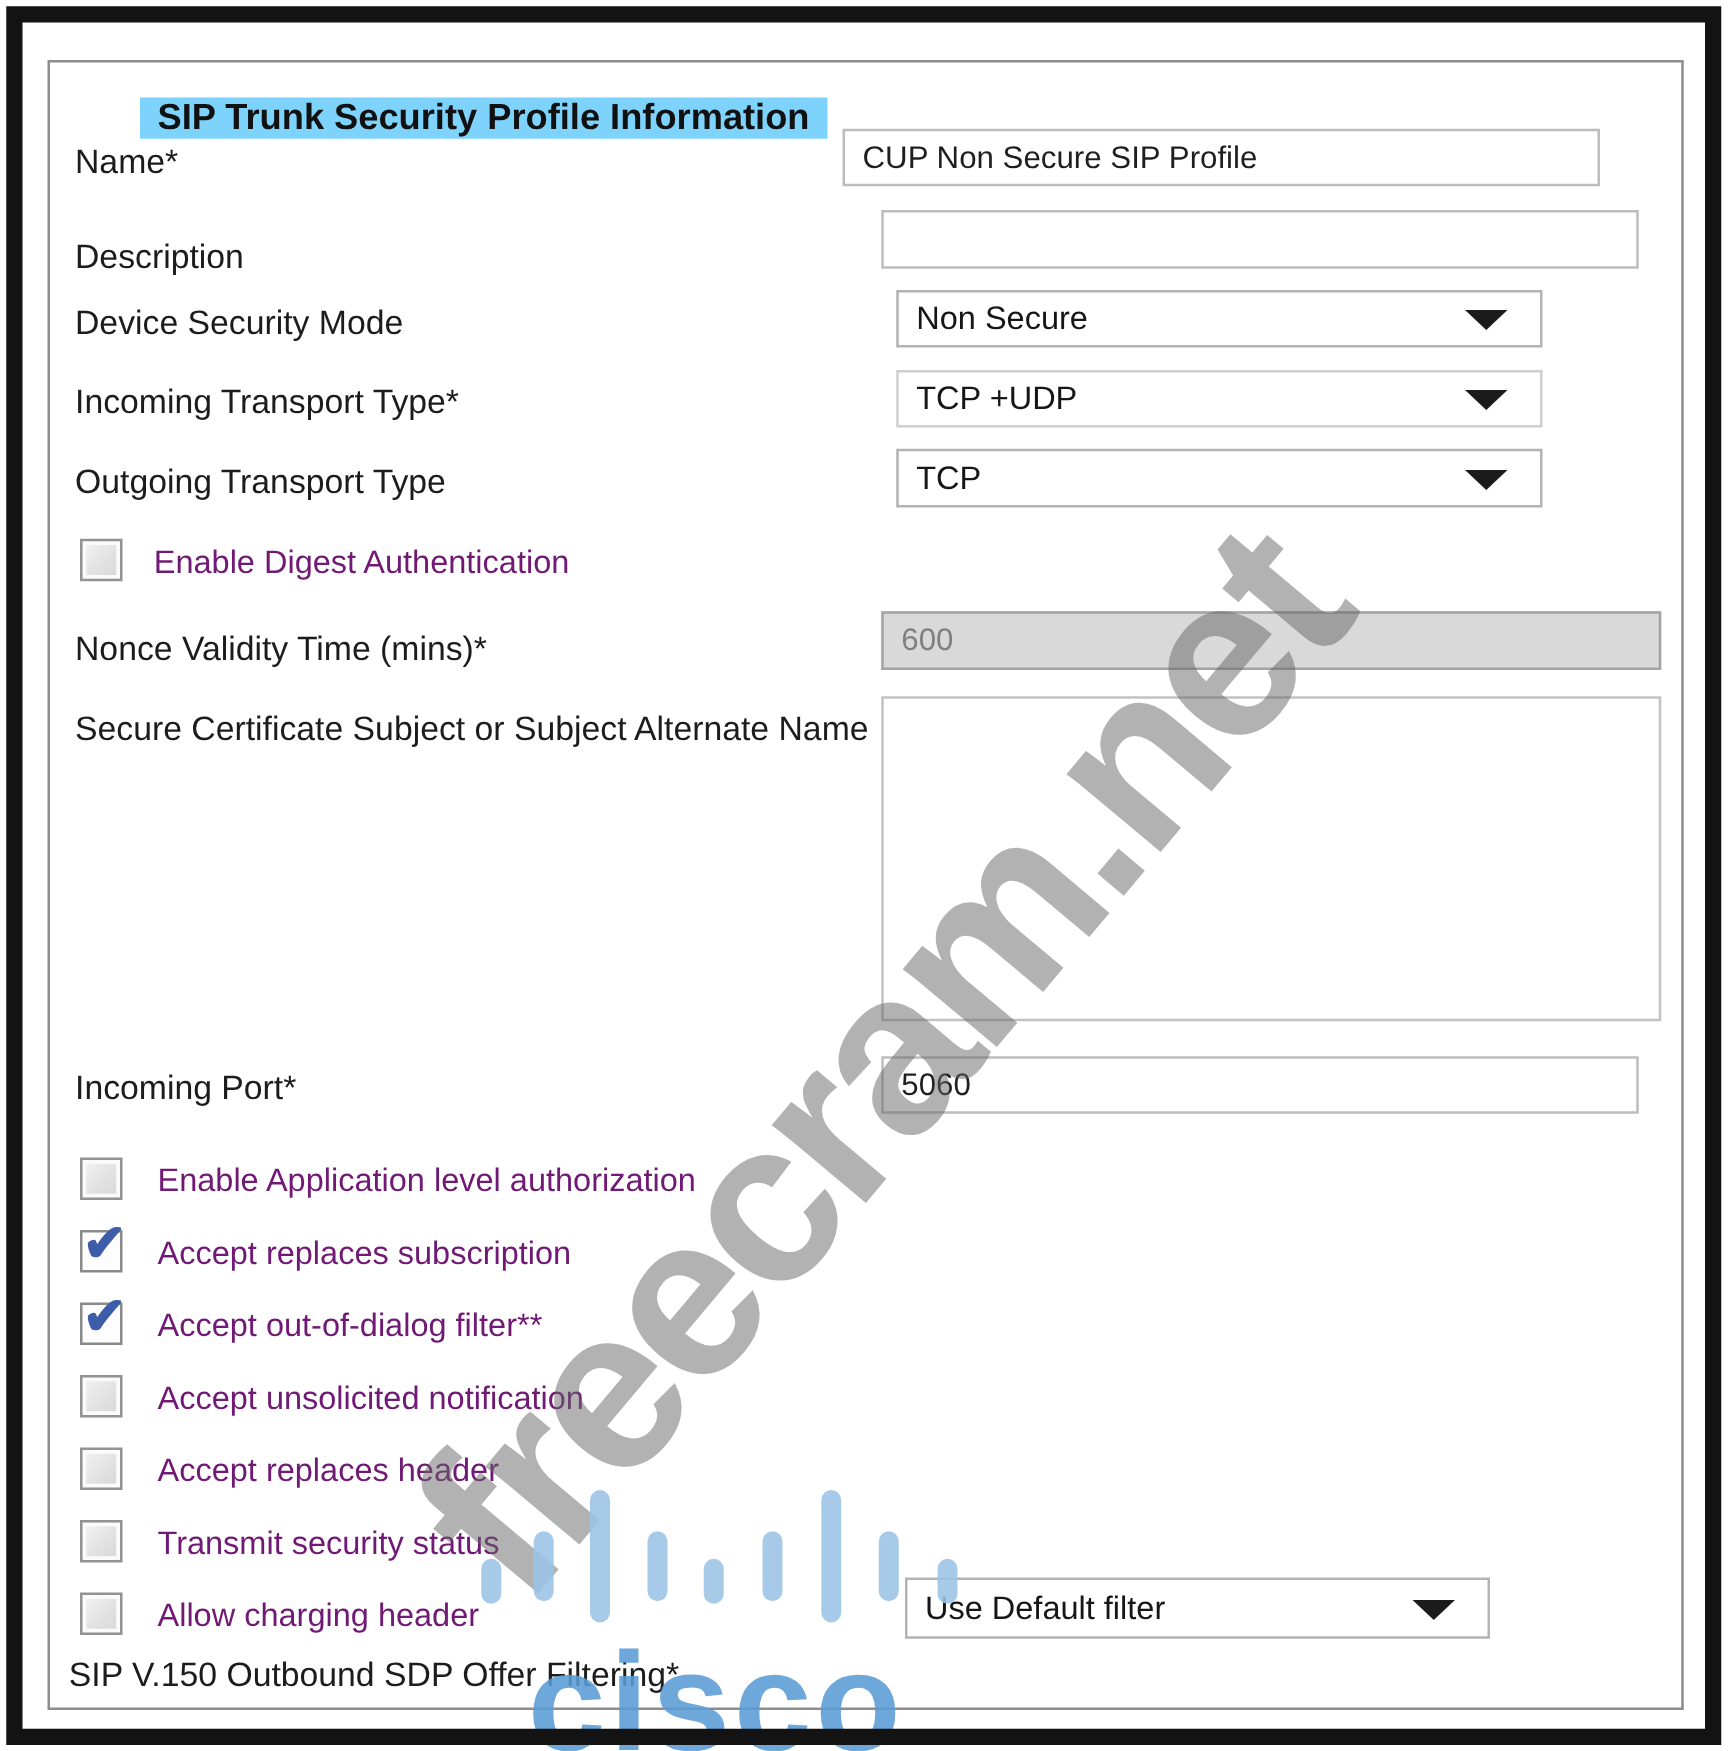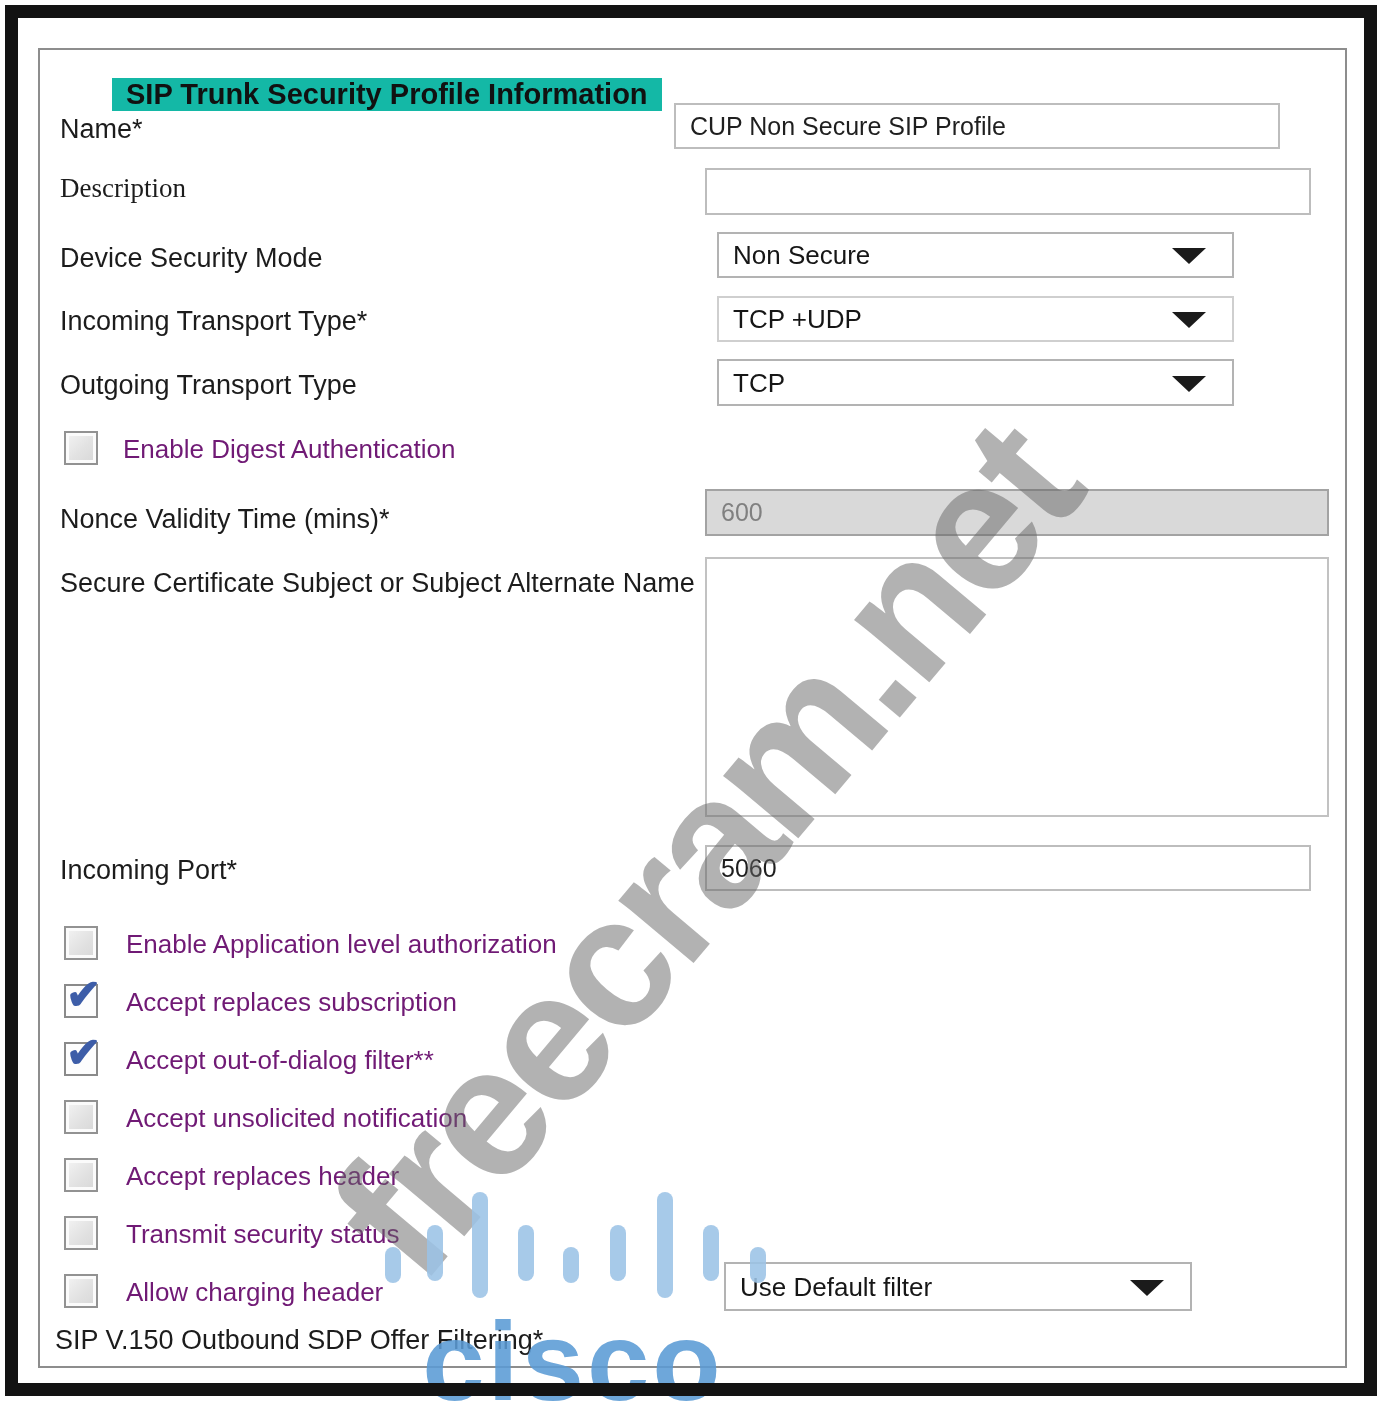--- a/index.html
+++ b/index.html
@@ -3,21 +3,21 @@
 <meta charset="utf-8">
 <style>
   html,body{margin:0;padding:0;background:#ffffff;}
   .stage{
     position:relative;width:1382px;height:1401px;background:#ffffff;
     font-family:"Liberation Sans", sans-serif;overflow:hidden;
   }
   .frame{position:absolute;inset:5px;border:13px solid #131313;pointer-events:none;z-index:60;}
   .fieldset{position:absolute;left:38px;top:48px;width:1305px;height:1316px;border:2px solid #8d8d8d;}
   .legend{
-    position:absolute;left:72px;top:28px;z-index:5;background:#14b8a6;padding:0 14px;
+    position:absolute;left:72px;top:28px;z-index:5;background:#7dd3fc;padding:0 14px;
     font-size:29px;font-weight:bold;color:#111;white-space:nowrap;
   }
   .lbl{
     position:absolute;left:60px;height:40px;line-height:40px;font-size:27px;color:#1c1c1c;white-space:nowrap;
   }
   .txt{
     position:absolute;box-sizing:border-box;border:2px solid #bdbdbd;background:#fff;
     font-family:"Liberation Sans",sans-serif;font-size:25px;color:#1f1f1f;padding:0 14px;outline:none;
   }
   .txt.disabled{background:var(--disabled-bg);border-color:#a3a3a3;color:#808080;}
@@ -69,21 +69,21 @@
 </head>
 <body>
 
 <div class="stage">
 
   <div class="fieldset">
     <span class="legend">SIP Trunk Security Profile Information</span>
   </div>
 
   <div class="lbl" style="top:109px;">Name*</div>
-  <div class="lbl" style="top:168px;font-family:Liberation Serif, serif;">Description</div>
+  <div class="lbl" style="top:185px;">Description</div>
   <div class="lbl" style="top:238px;">Device Security Mode</div>
   <div class="lbl" style="top:301px;">Incoming Transport Type*</div>
   <div class="lbl" style="top:365px;">Outgoing Transport Type</div>
   <div class="lbl" style="top:499px;">Nonce Validity Time (mins)*</div>
   <div class="lbl" style="top:563px;">Secure Certificate Subject or Subject Alternate Name</div>
   <div class="lbl" style="top:850px;">Incoming Port*</div>
   <div class="lbl" style="left:55px;top:1320px;">SIP V.150 Outbound SDP Offer Filtering*</div>
 
   <input class="txt" style="left: 674px; top: 103px; width: 606px; height: 46px;" value="CUP Non Secure SIP Profile">
   <input class="txt" style="left: 705px; top: 168px; width: 606px; height: 47px;" value="">

